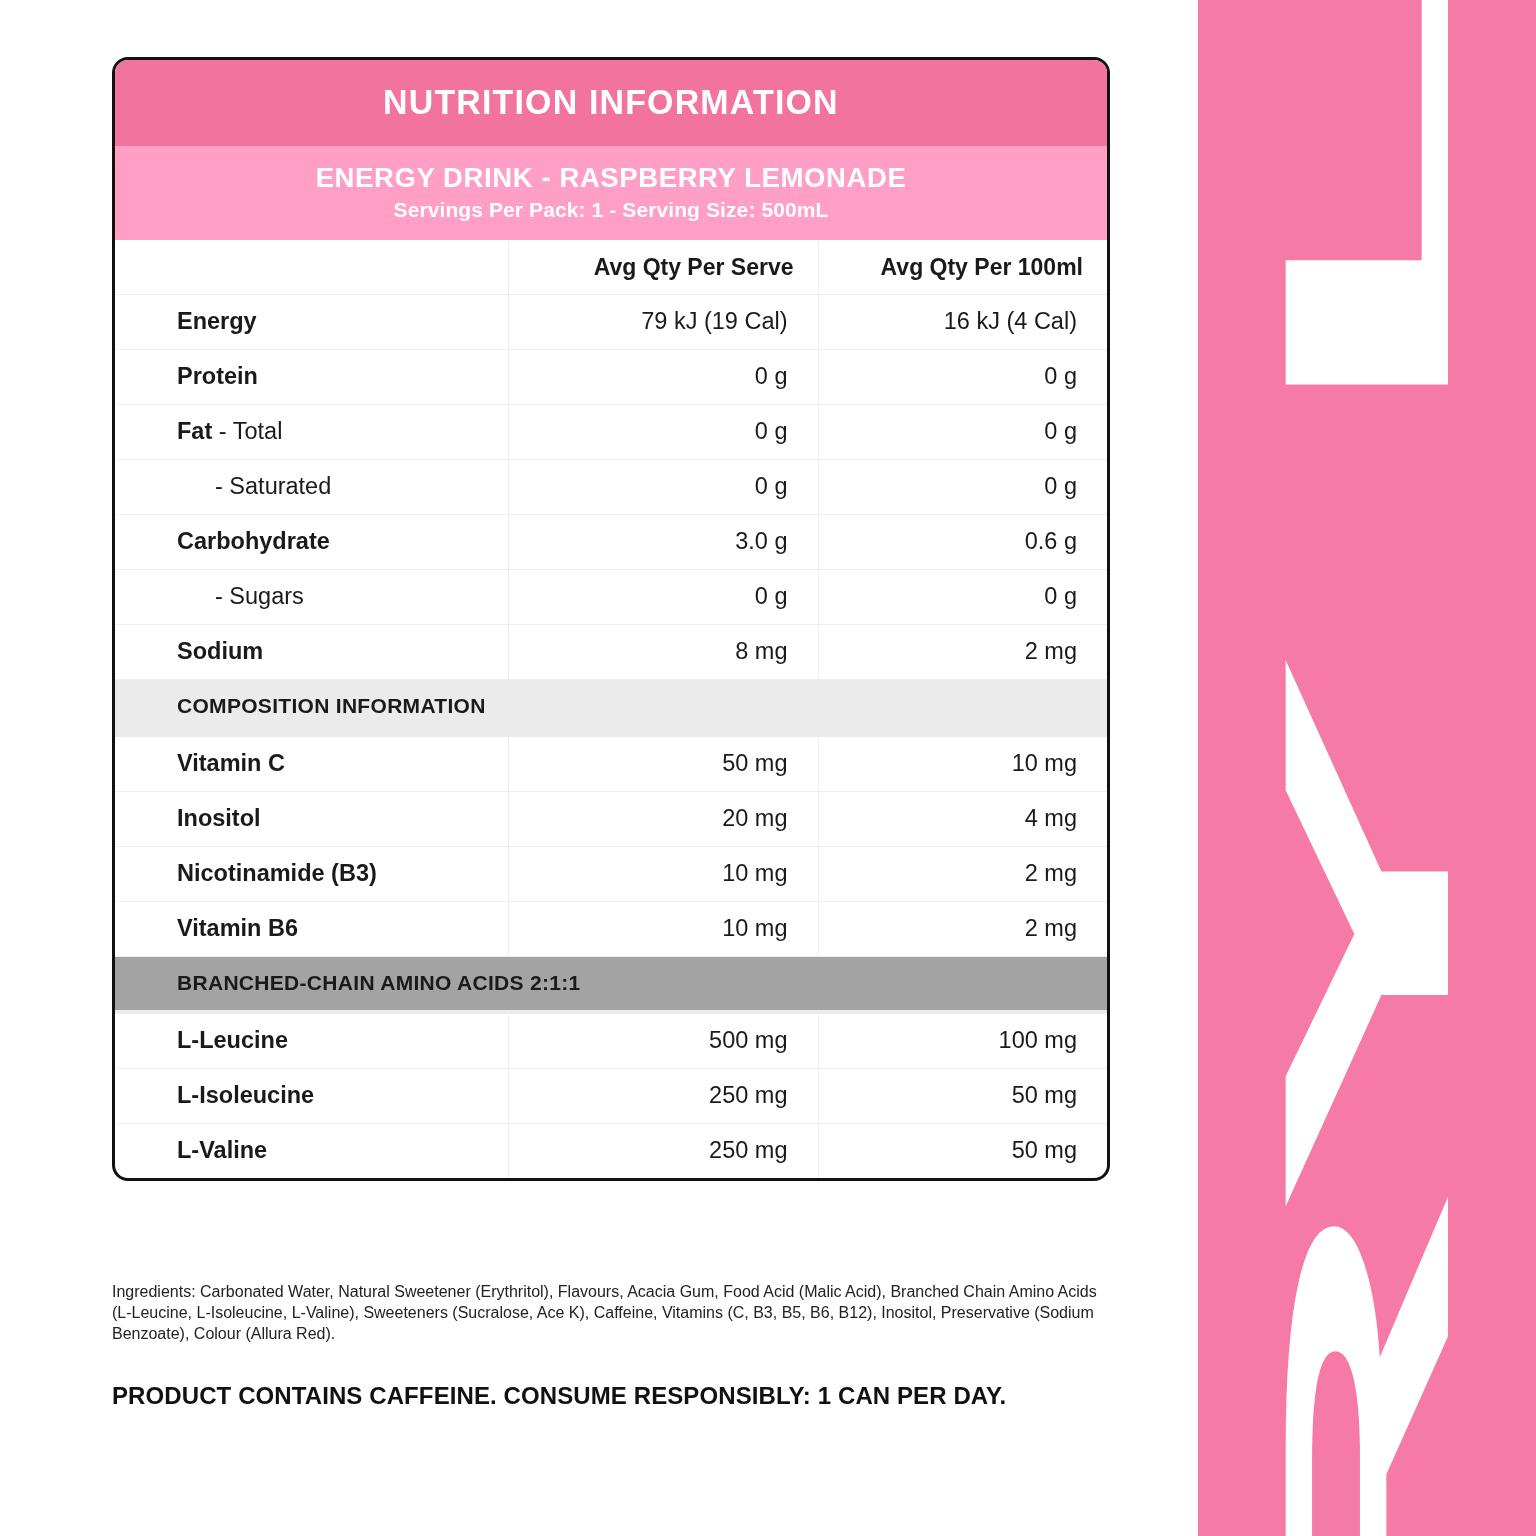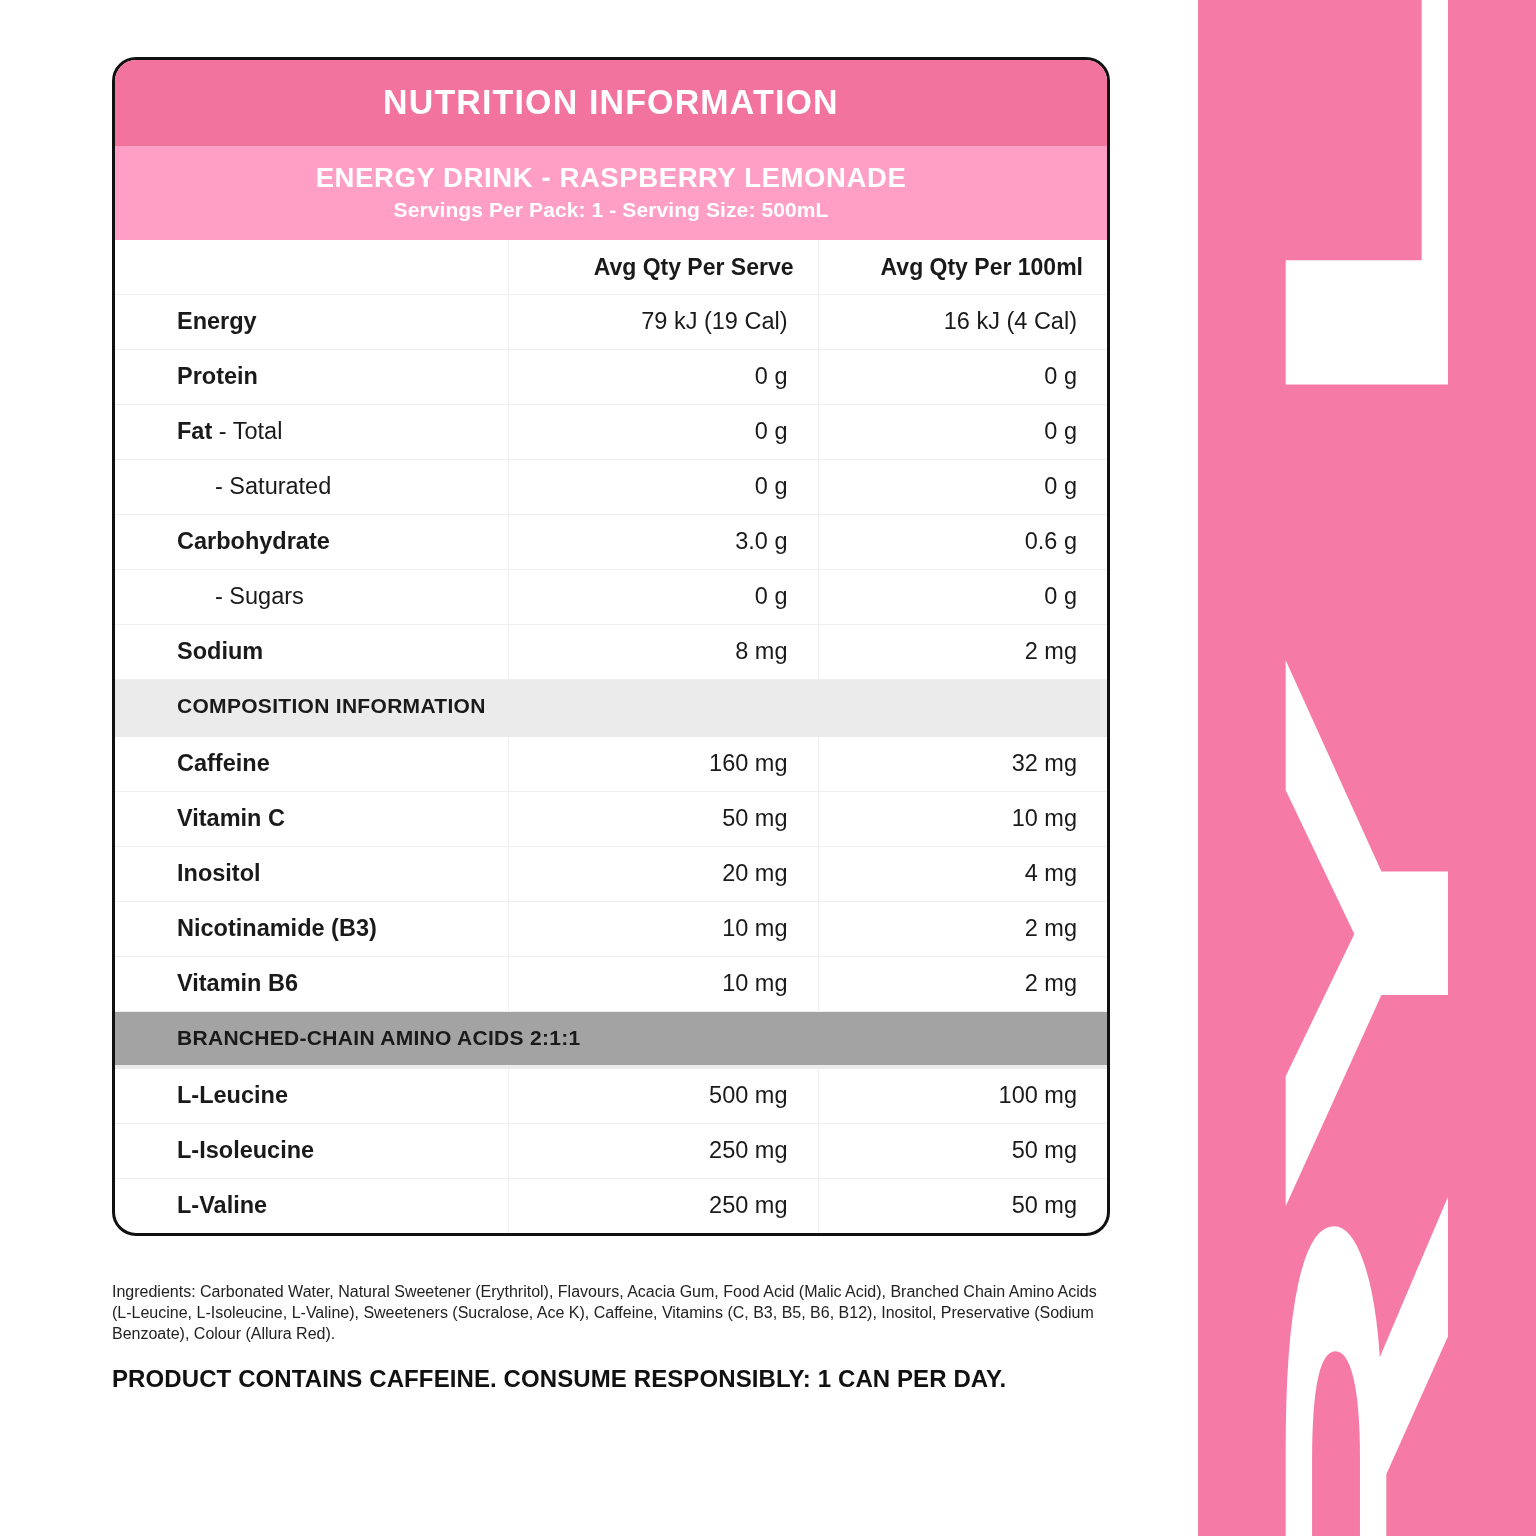--- a/index.html
+++ b/index.html
@@ -59,21 +59,21 @@
     background: #ffffff;
   }
 
   
   #nutrition-card {
     position: absolute;
     left: 112px;
     top: 57px;
     width: 998px;
     border: 3px solid #111111;
-    border-radius: 24px;
+    border-radius: 16px;
     overflow: hidden;
     box-sizing: border-box;
     background: #ffffff;
   }
 
   .card-title-bar {
     background: #F2739D;
     text-align: center;
     padding: 22px 10px 24px 10px;
   }
@@ -182,21 +182,21 @@
   }
   #ingredients-text {
     font-size: 16px;
     line-height: 1.31;
     color: #222222;
     font-weight: 400;
     margin: 0;
     text-align: left;
   }
   #caffeine-warning {
-    margin-top: 20px;
+    margin-top: 37px;
     font-size: 24px;
     font-weight: 700;
     color: #111111;
     letter-spacing: 0.1px;
   }
 </style>
 </head>
 <body>
 
 <div id="main-col">
@@ -258,25 +258,20 @@
           </tr>
           <tr>
             <td class="cell-name"><span class="nm-bold">Sodium</span></td>
             <td class="cell-serve">8 mg</td>
             <td class="cell-100">2 mg</td>
           </tr>
           <tr class=" section-row">
             <td colspan="3" style="background: rgb(235, 235, 235); border-bottom-color: rgb(235, 235, 235);">COMPOSITION INFORMATION</td>
           </tr>
           <tr>
-            <td class="cell-name"><span class="nm-bold">Caffeine</span></td>
-            <td class="cell-serve">160 mg</td>
-            <td class="cell-100">32 mg</td>
-          </tr>
-          <tr>
             <td class="cell-name"><span class="nm-bold">Vitamin C</span></td>
             <td class="cell-serve">50 mg</td>
             <td class="cell-100">10 mg</td>
           </tr>
           <tr>
             <td class="cell-name"><span class="nm-bold">Inositol</span></td>
             <td class="cell-serve">20 mg</td>
             <td class="cell-100">4 mg</td>
           </tr>
           <tr>

